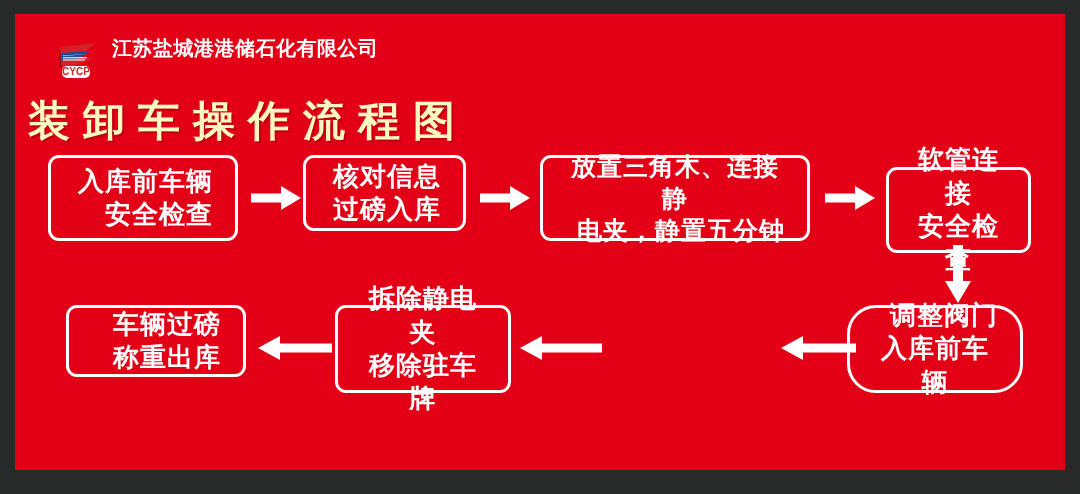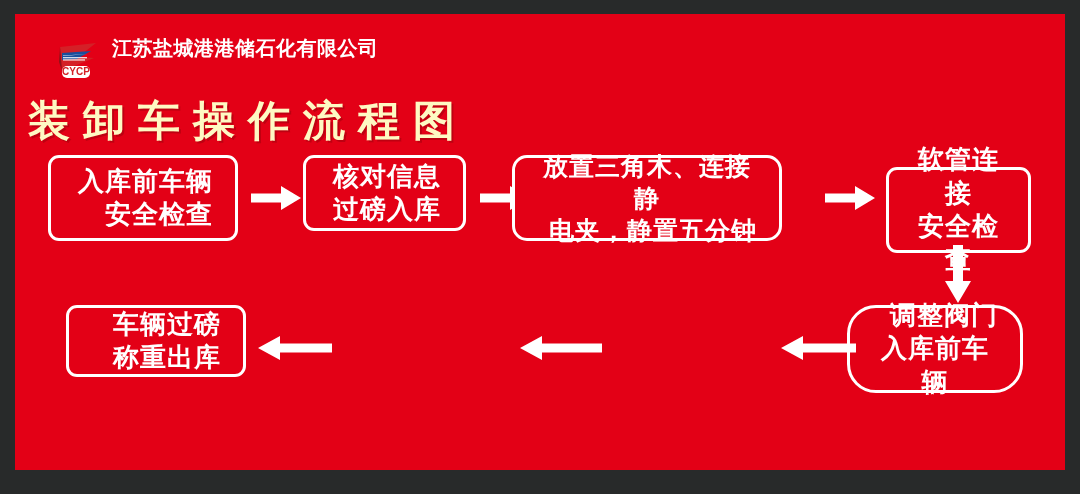--- a/index.html
+++ b/index.html
@@ -81,21 +81,21 @@
     letter-spacing: 1px;
     padding: 0 22px;
   }
   .box .l2 { display: block; }
 
   .box.wide { font-size: 25px; }
 
   
   #box1 { left: 33px;  top: 141px; width: 190px; height: 86px; }
   #box2 { left: 288px; top: 141px; width: 163px; height: 76px; }
-  #box3 { left: 497px; top: 141px; width: 270px; height: 86px; border-radius: 15px; }
+  #box3 { left: 525px; top: 141px; width: 270px; height: 86px; }
   #box4 { left: 871px; top: 153px; width: 145px; height: 86px; }
 
   
   #box5 { left: 832px; top: 291px; width: 176px; height: 88px; border-radius: 29px; }
   #box6 { left: 588px; top: 291px; width: 172px; height: 88px; }
   #box7 { left: 320px; top: 291px; width: 176px; height: 88px; }
   #box8 { left: 51px;  top: 291px; width: 180px; height: 72px; }
 
   
   .arrow { position: absolute; }
@@ -187,20 +187,24 @@
     </svg>
   </div>
 
 
   <div class="arrow" id="arrow5">
     <svg width="82" height="26" viewBox="0 0 82 26" xmlns="http://www.w3.org/2000/svg">
       <path d="M82 8.5 L22 8.5 L22 1 L0 13 L22 25 L22 17.5 L82 17.5 Z" fill="#ffffff"></path>
     </svg>
   </div>
 
+  <div class="box" id="box7">
+    <span class="l1">拆除静电夹</span>
+    <span class="l2">移除驻车牌</span>
+  </div>
 
   <div class="arrow" id="arrow6">
     <svg width="74" height="26" viewBox="0 0 74 26" xmlns="http://www.w3.org/2000/svg">
       <path d="M74 8.5 L22 8.5 L22 1 L0 13 L22 25 L22 17.5 L74 17.5 Z" fill="#ffffff"></path>
     </svg>
   </div>
 
   <div class="box" id="box8">
     <span class="l1">车辆过磅</span>
     <span class="l2">称重出库</span>

